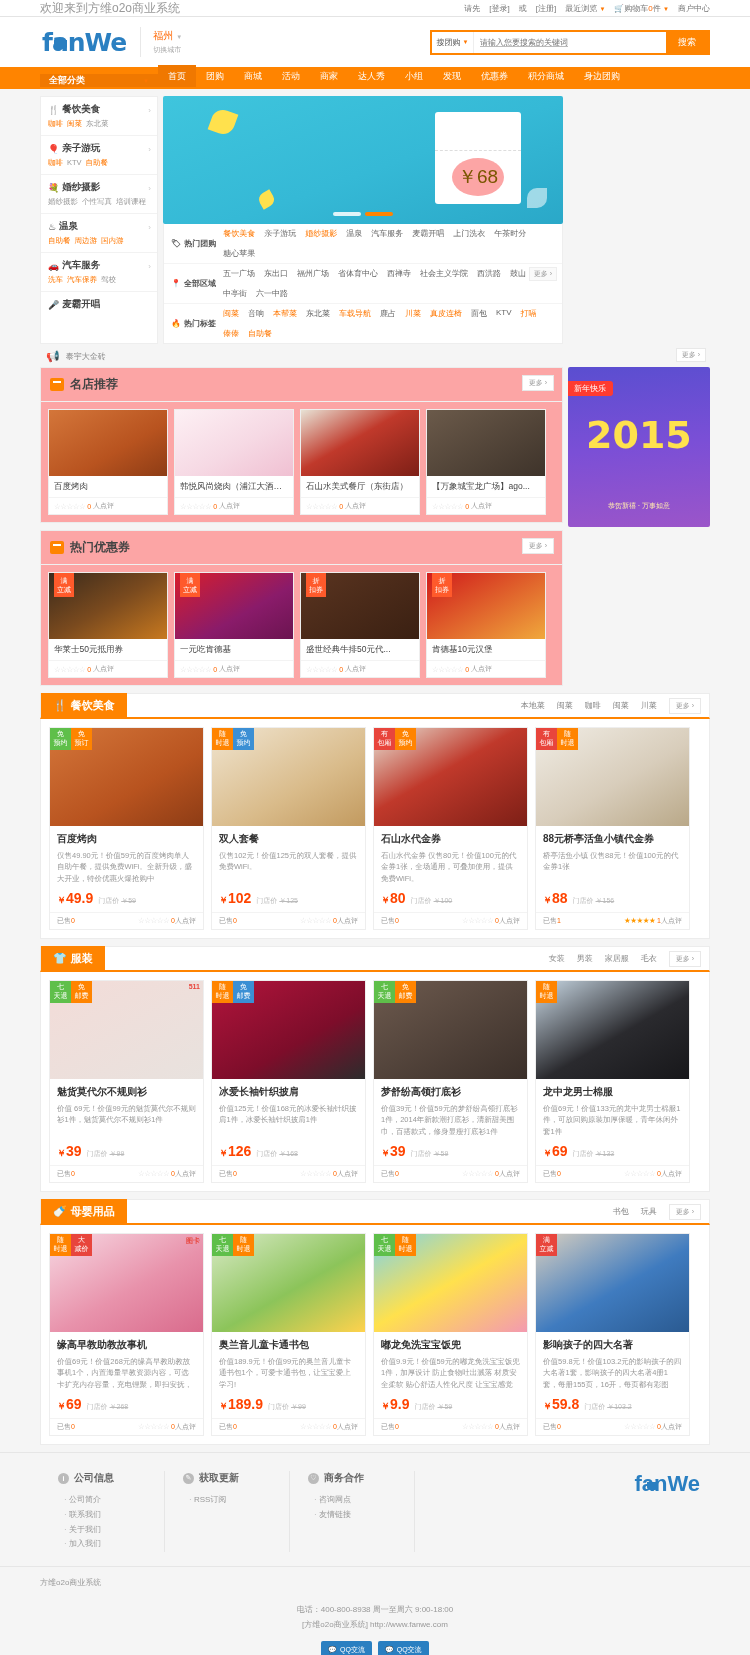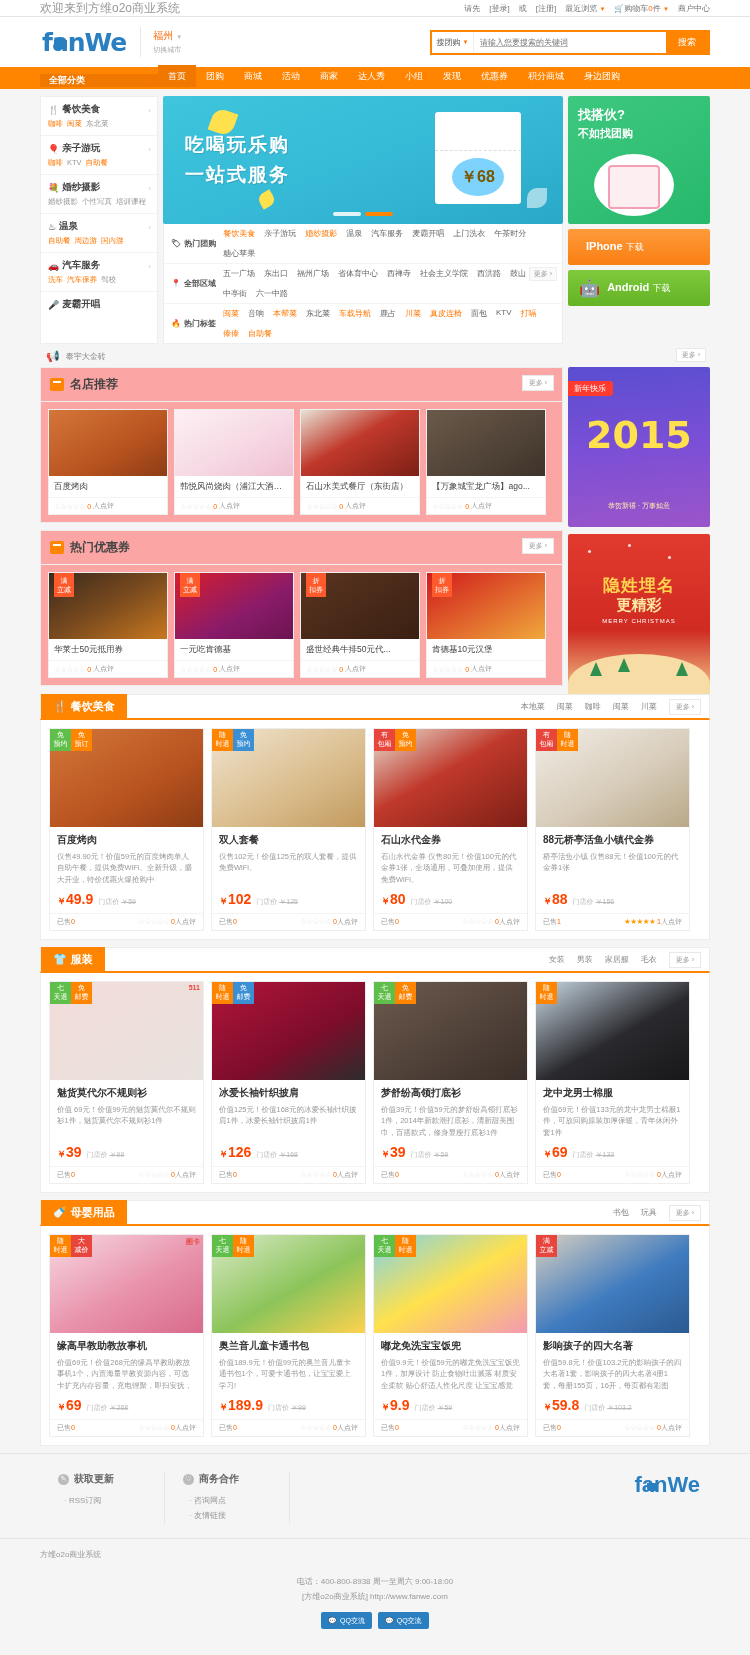--- a/index.html
+++ b/index.html
@@ -88,21 +88,21 @@
   .banner-tick {
     position: absolute; right: 42px; top: 16px; width: 86px; height: 92px; background: #fff;
     border-radius: 3px;
   }
   .banner-tick:after {
     content: ''; position: absolute; left: 0; right: 0; top: 38px; height: 0;
     border-top: 1px dashed #ddd;
   }
   .tick-circle {
     position: absolute; left: 17px; top: 46px; width: 52px; height: 38px;
-    background: #7dd3fc; border-radius: 50%; color: #7a5600; font-size: 16px; font-weight: bold;
+    background: #fca5a5; border-radius: 50%; color: #7a5600; font-size: 19px; font-weight: normal;
     display: flex; align-items: center; justify-content: center;
   }
   .leaf { position: absolute; border-radius: 50% 0; background: #ffe14d; }
   .l1 { left: 48px; top: 14px; width: 24px; height: 24px; transform: rotate(20deg); }
   .l2 { left: 96px; top: 96px; width: 15px; height: 15px; background:#ffe14d; transform: rotate(-30deg); }
   .l3 { right: 16px; bottom: 16px; width: 20px; height: 20px; background:#ffffff; opacity:.55; }
   .banner-dots { position: absolute; bottom: 8px; left: 0; right: 0; display: flex; justify-content: center; gap: 4px; }
   .dot { width: 28px; height: 4px; background: #fff; border-radius: 2px; opacity: .85; }
   .dot.on { background: #ff8400; opacity: 1; }
 
@@ -364,24 +364,20 @@
           </div>
 
   </div>
       </div>
 
     <div class="hero-mid">
       <div class="banner">
         <div class="leaf l1"></div>
         <div class="leaf l2"></div>
         <div class="leaf l3"></div>
-        <div class="banner-txt">
-          <div class="banner-l1">吃喝玩乐购</div>
-          <div class="banner-l2">一站式服务</div>
-        </div>
         <div class="banner-tick">
           <div class="tick-circle">￥68</div>
         </div>
         <div class="banner-dots">
           <div class="dot"></div>
           <div class="dot on"></div>
         </div>
       </div>
       <div class="filter-box" id="filter-box">
           <div class="filter-row">
@@ -439,36 +435,20 @@
               <span class="">KTV</span>
               <span class="hot">打嗝</span>
               <span class="hot">傣傣</span>
               <span class="hot">自助餐</span>
             </span>
 
   </div>
         </div>
     </div>
 
-    <div class="hero-right">
-      <div class="find-card">
-        <div class="find-t1"><span>找搭伙?</span></div>
-        <div class="find-t2">不如找团购</div>
-        <div class="find-circle"></div>
-        <div class="find-inner"></div>
-      </div>
-      <div class="dl-btn dl-ios">
-        <span class="dl-ico"></span>
-        <span><span>IPhone</span> <span class="dl-sub">下载</span></span>
-      </div>
-      <div class="dl-btn dl-adr">
-        <span class="dl-ico">🤖</span>
-        <span><span>Android</span> <span class="dl-sub">下载</span></span>
-      </div>
-    </div>
   </div>
 
   <div class="notice">
     <span class="notice-ico">📢</span>
     <span>泰宇大金砖</span>
     <span class="notice-more">更多 ›</span>
   </div>
 
   <div class="two-col">
     <div class="col-main">
@@ -572,32 +552,20 @@
           </div>
       </div>
     </div>
 
     <div class="col-side">
       <div class="promo-card promo-newyear" style="margin-bottom:7px;">
         <div class="promo-tag">新年快乐</div>
         <div class="promo-big">2015</div>
         <div class="promo-mini">恭贺新禧 · 万事如意</div>
       </div>
-      <div class="promo-card promo-xmas">
-        <div class="snow" style="left:20px;top:16px"></div>
-        <div class="snow" style="left:60px;top:10px"></div>
-        <div class="snow" style="left:100px;top:22px"></div>
-        <div class="xmas-t1">隐姓埋名</div>
-        <div class="xmas-t2">更精彩</div>
-        <div class="xmas-t3">MERRY CHRISTMAS</div>
-        <div class="xmas-hill"></div>
-        <div class="tree" style="left:22px"></div>
-        <div class="tree" style="left:50px;bottom:22px"></div>
-        <div class="tree" style="left:108px"></div>
-      </div>
     </div>
   </div>
 
   <div id="sections">
       <div class="sec">
     <div class="sec-hd">
       <div class="sec-badge">
             <span>🍴</span>
             <span>餐饮美食</span>
           </div>
@@ -896,20 +864,32 @@
       </div>
     </div>
         </div>
   </div>
     </div>
 
 </div>
 
 <div class="footer">
   <div class="foot-cols" id="foot-cols">
+      <div class="foot-col">
+    <div class="foot-hd">
+          <span class="foot-ico">i</span>
+          <span>公司信息</span>
+        </div>
+    <ul class="foot-links">
+          <li>公司简介</li>
+          <li>联系我们</li>
+          <li>关于我们</li>
+          <li>加入我们</li>
+        </ul>
+  </div>
       <div class="foot-col">
     <div class="foot-hd">
           <span class="foot-ico">✎</span>
           <span>获取更新</span>
         </div>
     <ul class="foot-links">
           <li>RSS订阅</li>
         </ul>
   </div>
       <div class="foot-col">

